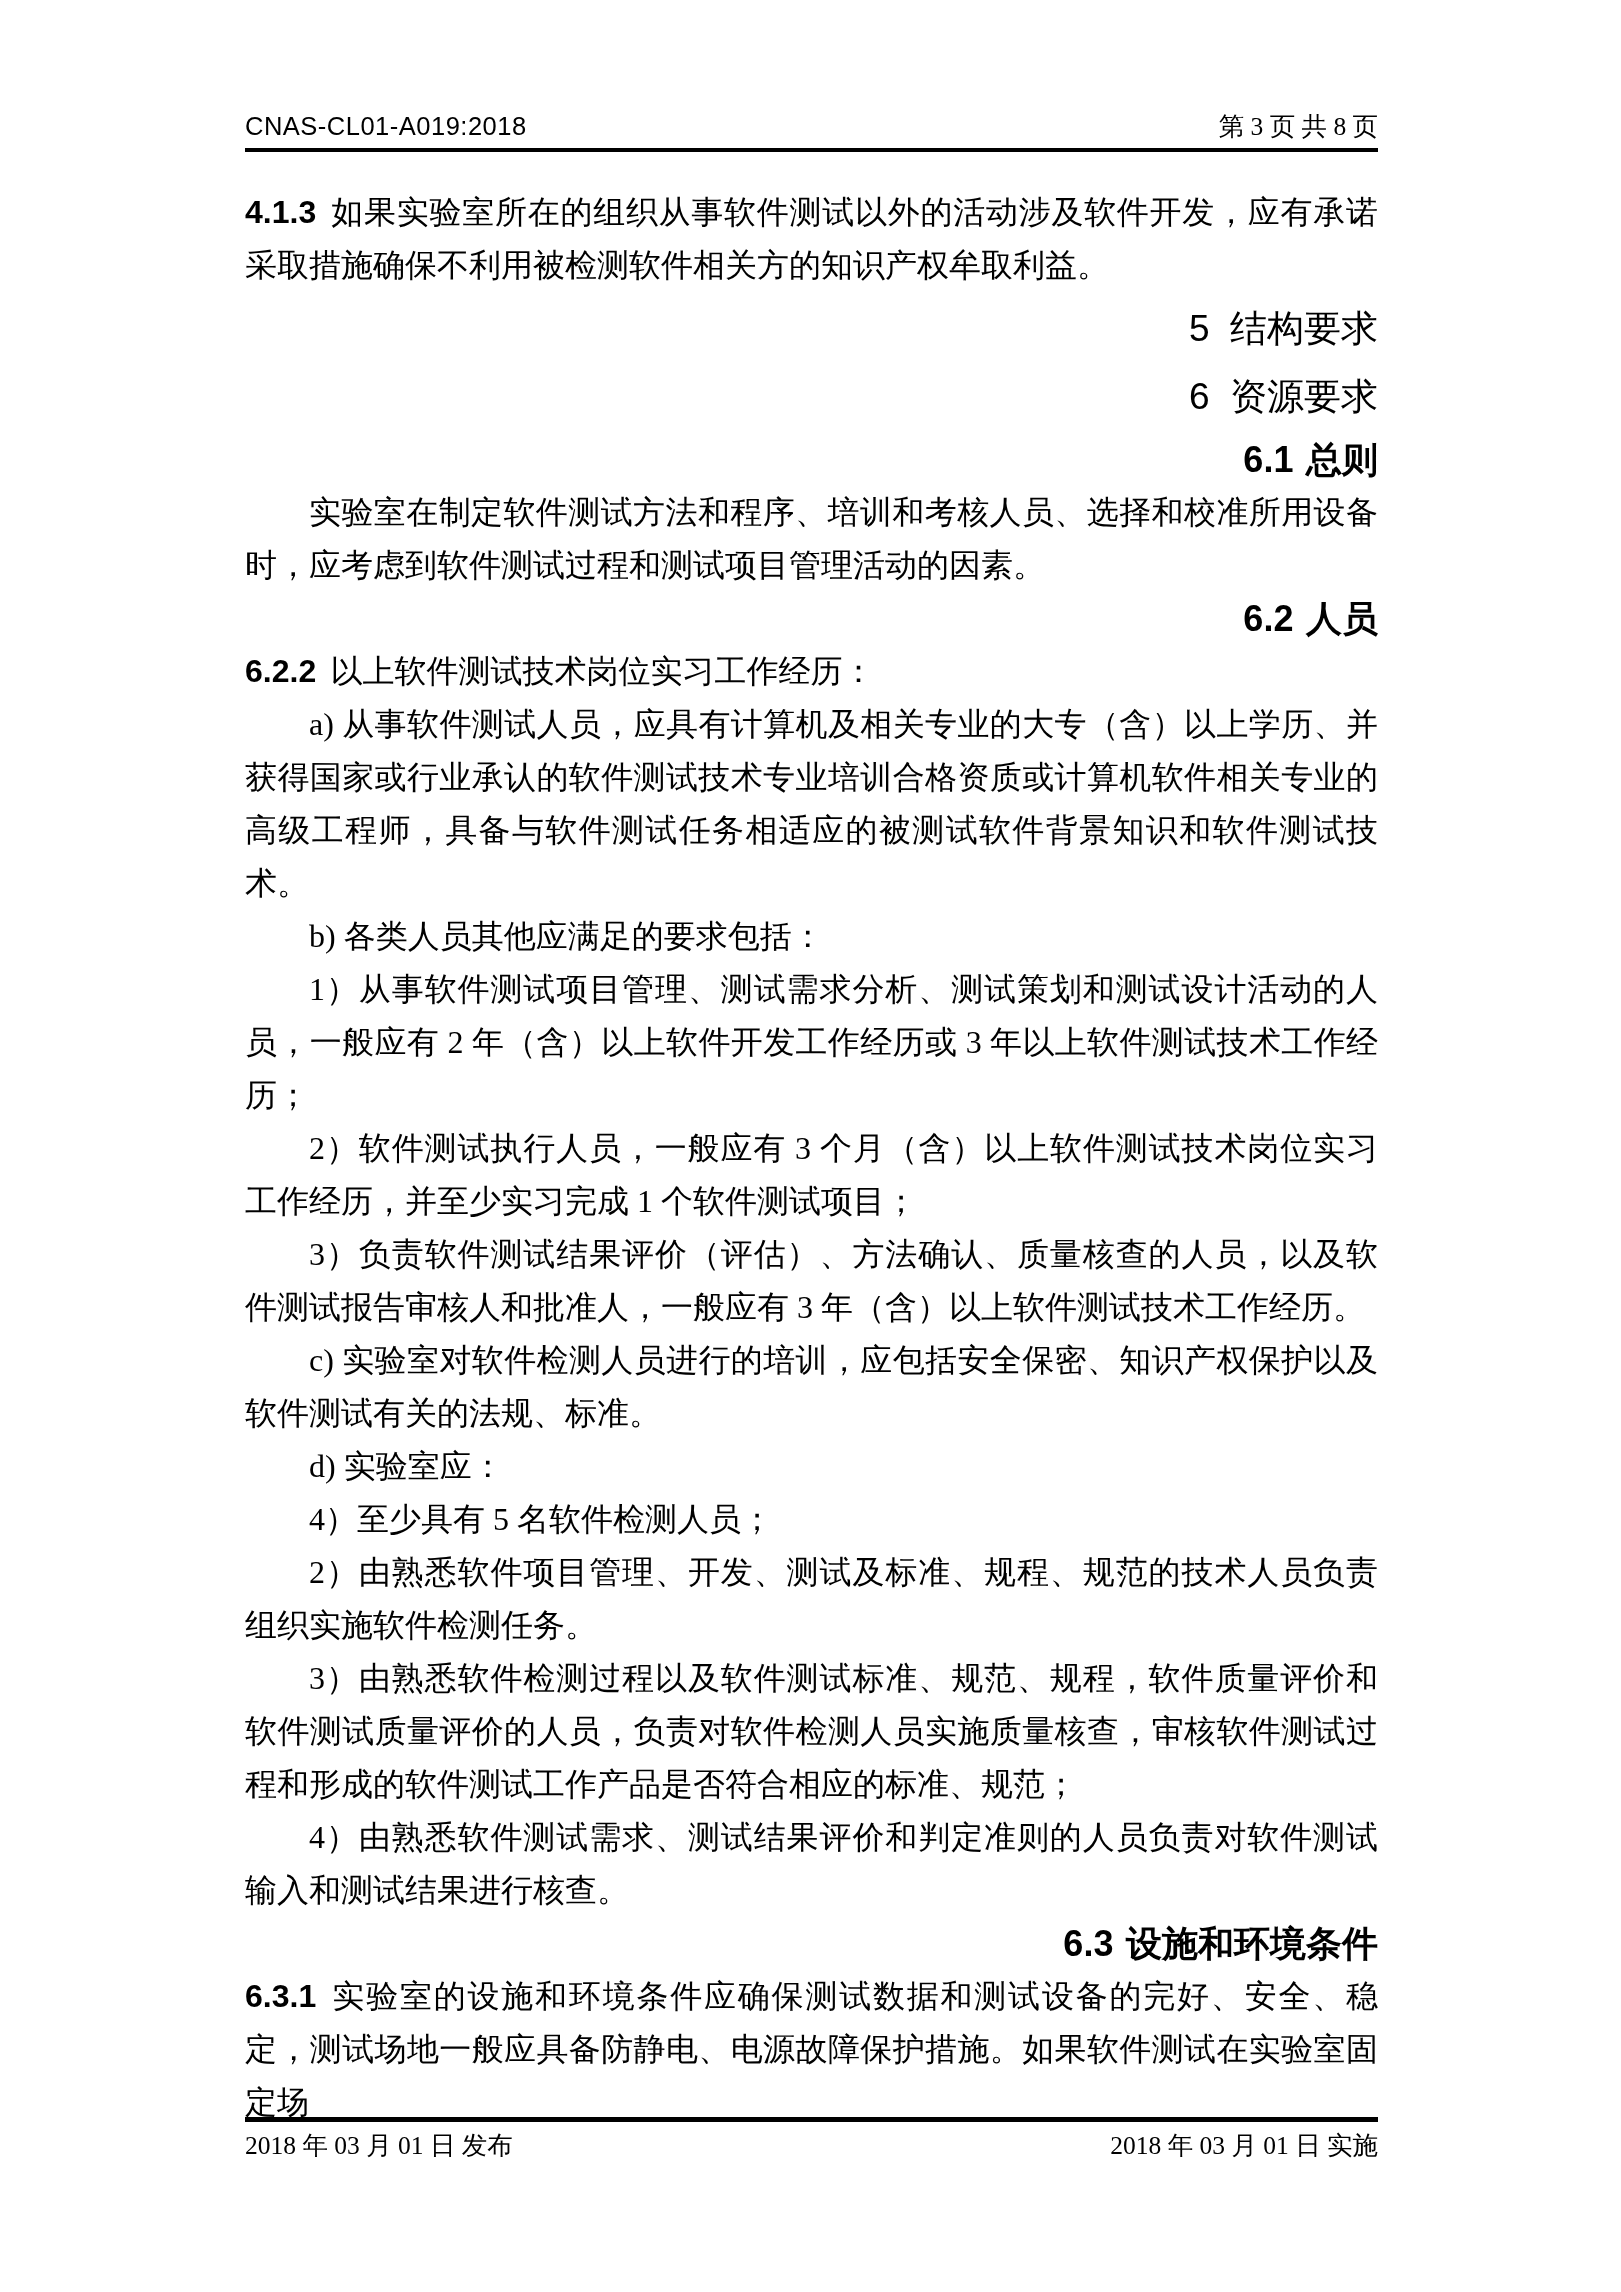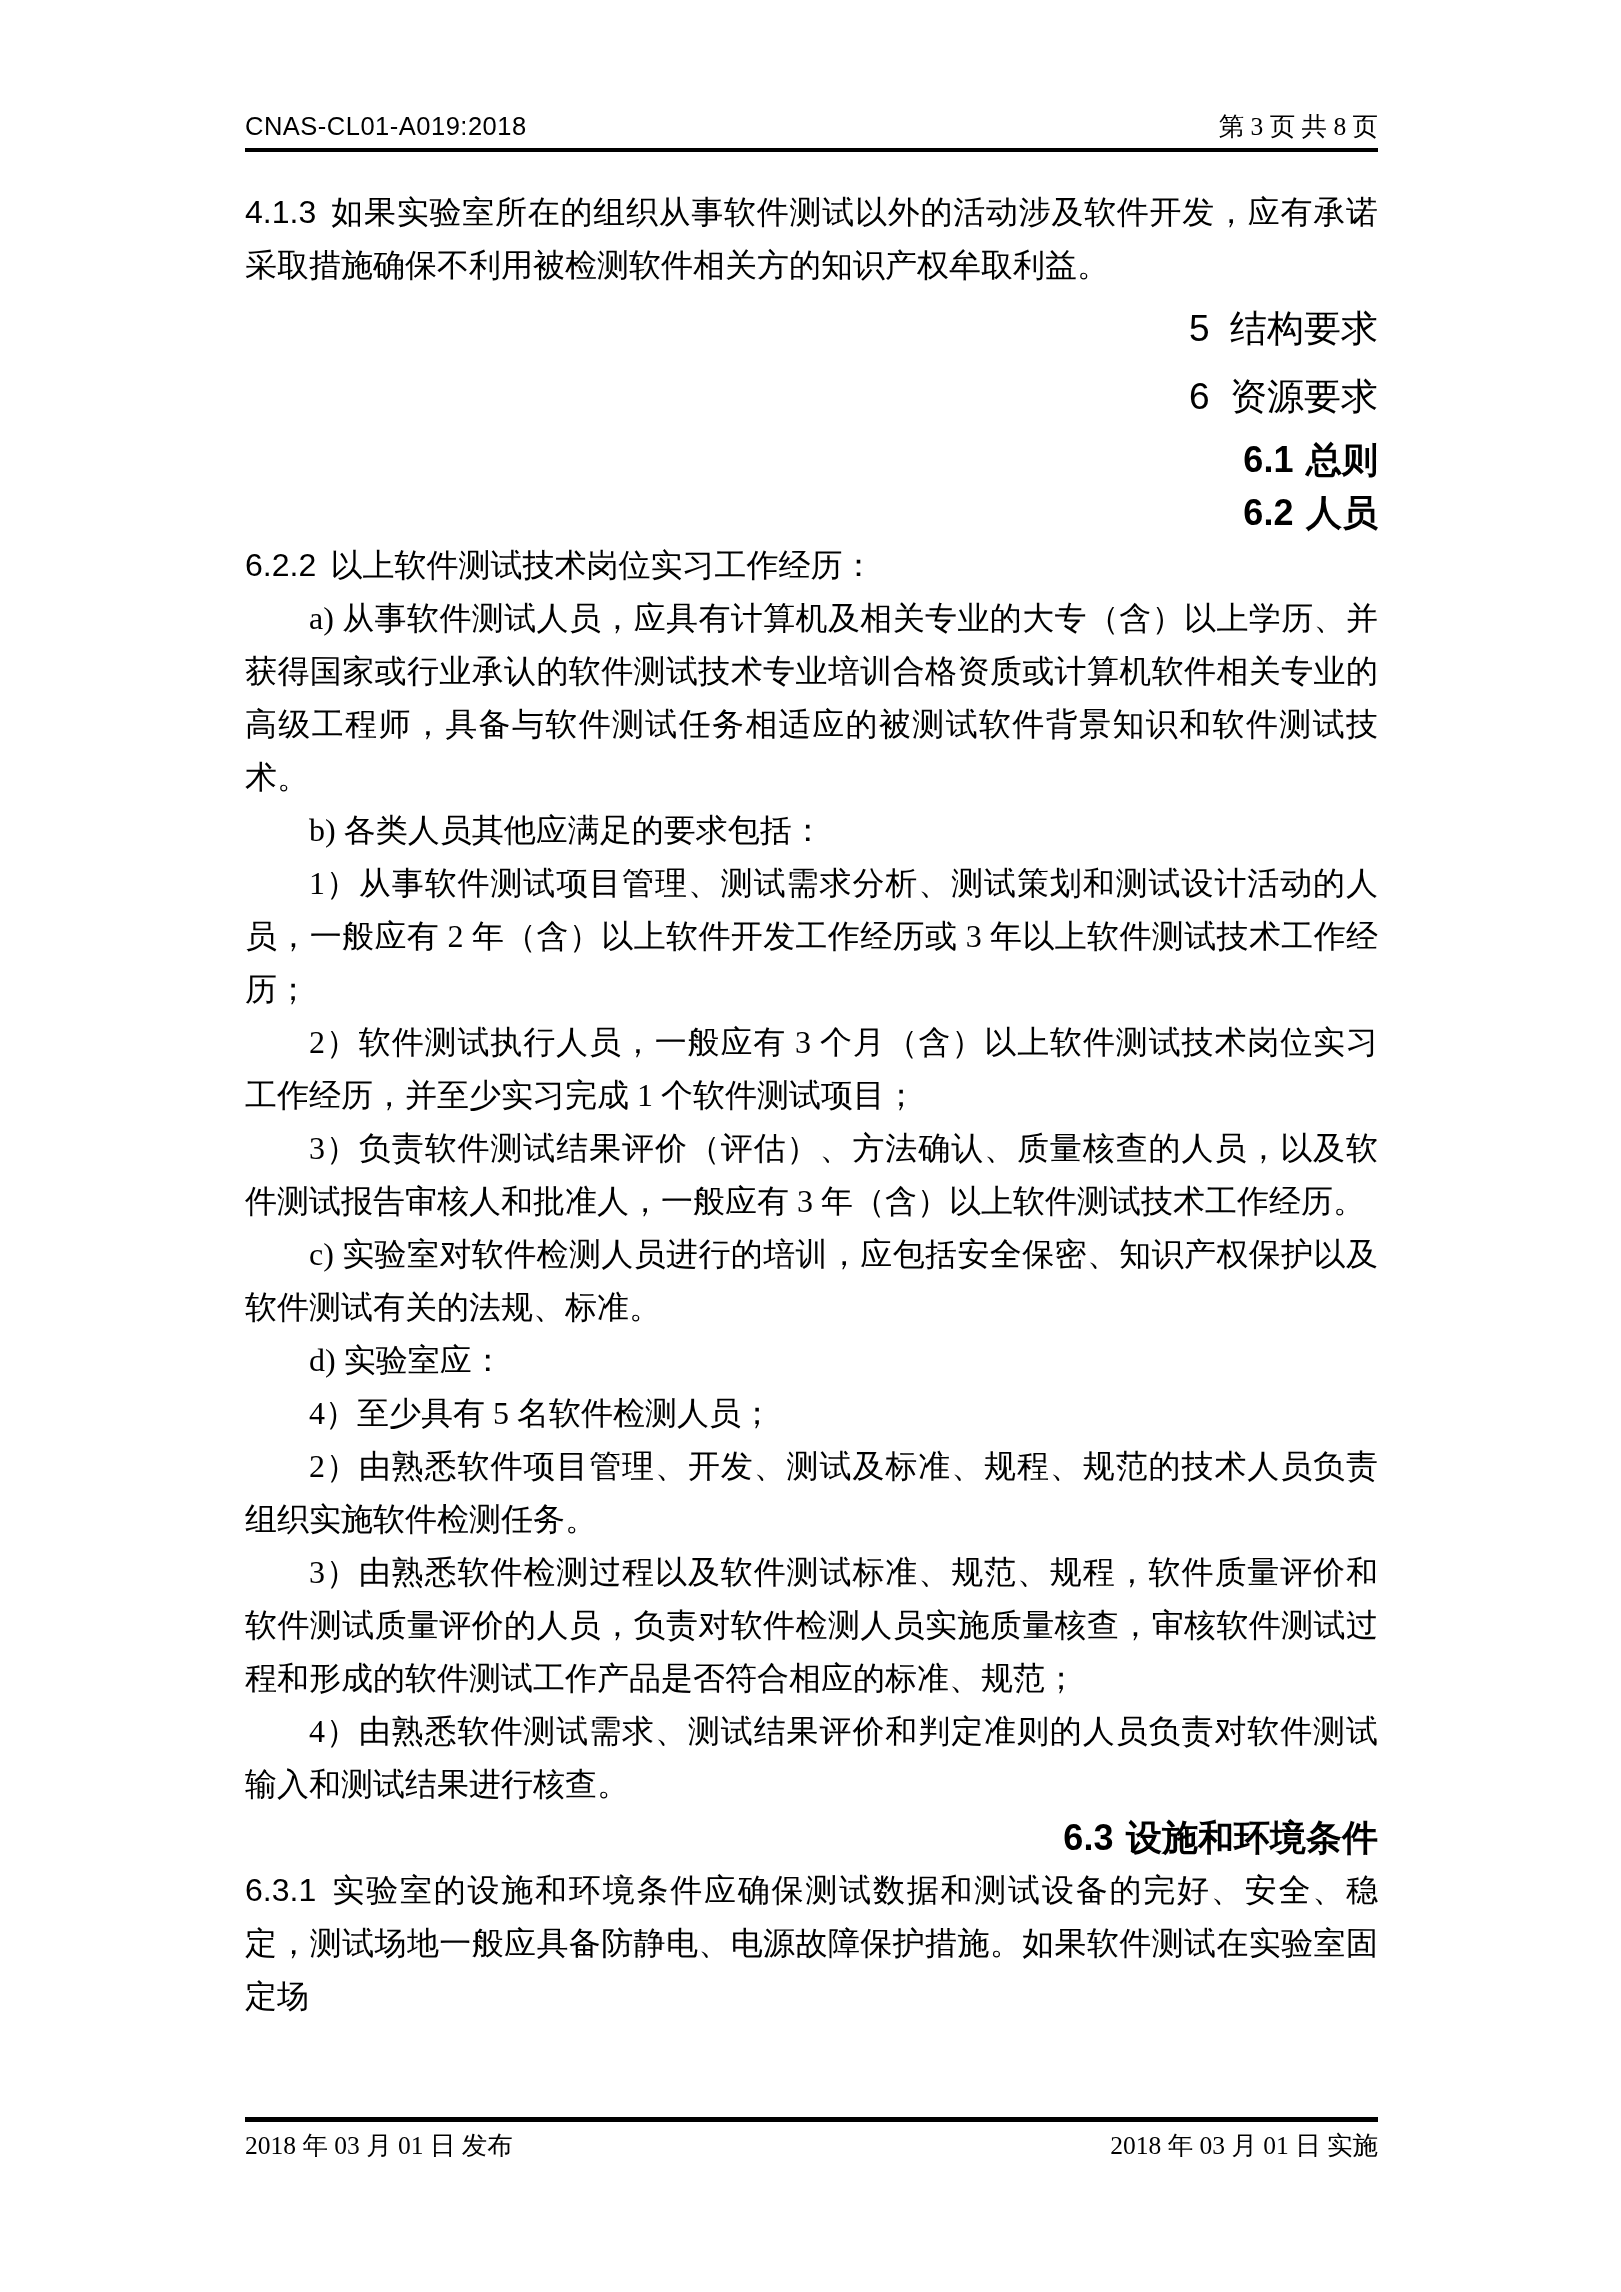--- a/index.html
+++ b/index.html
@@ -42,21 +42,21 @@
     top: 186px;
     width: 1133px;
     font-size: 32px;
     line-height: 53px;
     text-align: justify;
     text-justify: inter-ideograph;
   }
   .para { margin: 0; }
   .para.indent { text-indent: 2em; }
   .clause-lead {
-    font-weight: normal;
+    font-weight: bold;
     font-family: "Liberation Sans", "DejaVu Sans", sans-serif;
     margin-right: 0.45em;
   }
   .h1 {
     font-weight: normal;
     font-family: "Liberation Sans", "DejaVu Sans", sans-serif;
     font-size: 37px;
     line-height: 63px;
     margin: 4.9px 0;
     text-align: right;
@@ -92,20 +92,21 @@
     <span class="page-info">第 3 页 共 8 页</span>
   </div>
 
   <div class="rule header-rule"></div>
 
   <main class="content">
       <p class="para"><span class="clause-lead">4.1.3</span><span>如果实验室所在的组织从事软件测试以外的活动涉及软件开发，应有承诺采取措施确保不利用被检测软件相关方的知识产权牟取利益。</span></p>
       <div class="h1"><span class="sec-num">5</span><span>结构要求</span></div>
       <div class="h1"><span class="sec-num">6</span><span>资源要求</span></div>
       <div class="h2"><span class="sec-num">6.1</span><span>总则</span></div>
+      <p class="para indent"><span>实验室在制定软件测试方法和程序、培训和考核人员、选择和校准所用设备时，应考虑到软件测试过程和测试项目管理活动的因素。</span></p>
       <div class="h2"><span class="sec-num">6.2</span><span>人员</span></div>
       <p class="para"><span class="clause-lead">6.2.2</span><span>以上软件测试技术岗位实习工作经历：</span></p>
       <p class="para indent"><span>a) 从事软件测试人员，应具有计算机及相关专业的大专（含）以上学历、并获得国家或行业承认的软件测试技术专业培训合格资质或计算机软件相关专业的高级工程师，具备与软件测试任务相适应的被测试软件背景知识和软件测试技术。</span></p>
       <p class="para indent"><span>b) 各类人员其他应满足的要求包括：</span></p>
       <p class="para indent"><span>1）从事软件测试项目管理、测试需求分析、测试策划和测试设计活动的人员，一般应有 2 年（含）以上软件开发工作经历或 3 年以上软件测试技术工作经历；</span></p>
       <p class="para indent"><span>2）软件测试执行人员，一般应有 3 个月（含）以上软件测试技术岗位实习工作经历，并至少实习完成 1 个软件测试项目；</span></p>
       <p class="para indent"><span>3）负责软件测试结果评价（评估）、方法确认、质量核查的人员，以及软件测试报告审核人和批准人，一般应有 3 年（含）以上软件测试技术工作经历。</span></p>
       <p class="para indent"><span>c) 实验室对软件检测人员进行的培训，应包括安全保密、知识产权保护以及软件测试有关的法规、标准。</span></p>
       <p class="para indent"><span>d) 实验室应：</span></p>
       <p class="para indent"><span>4）至少具有 5 名软件检测人员；</span></p>

